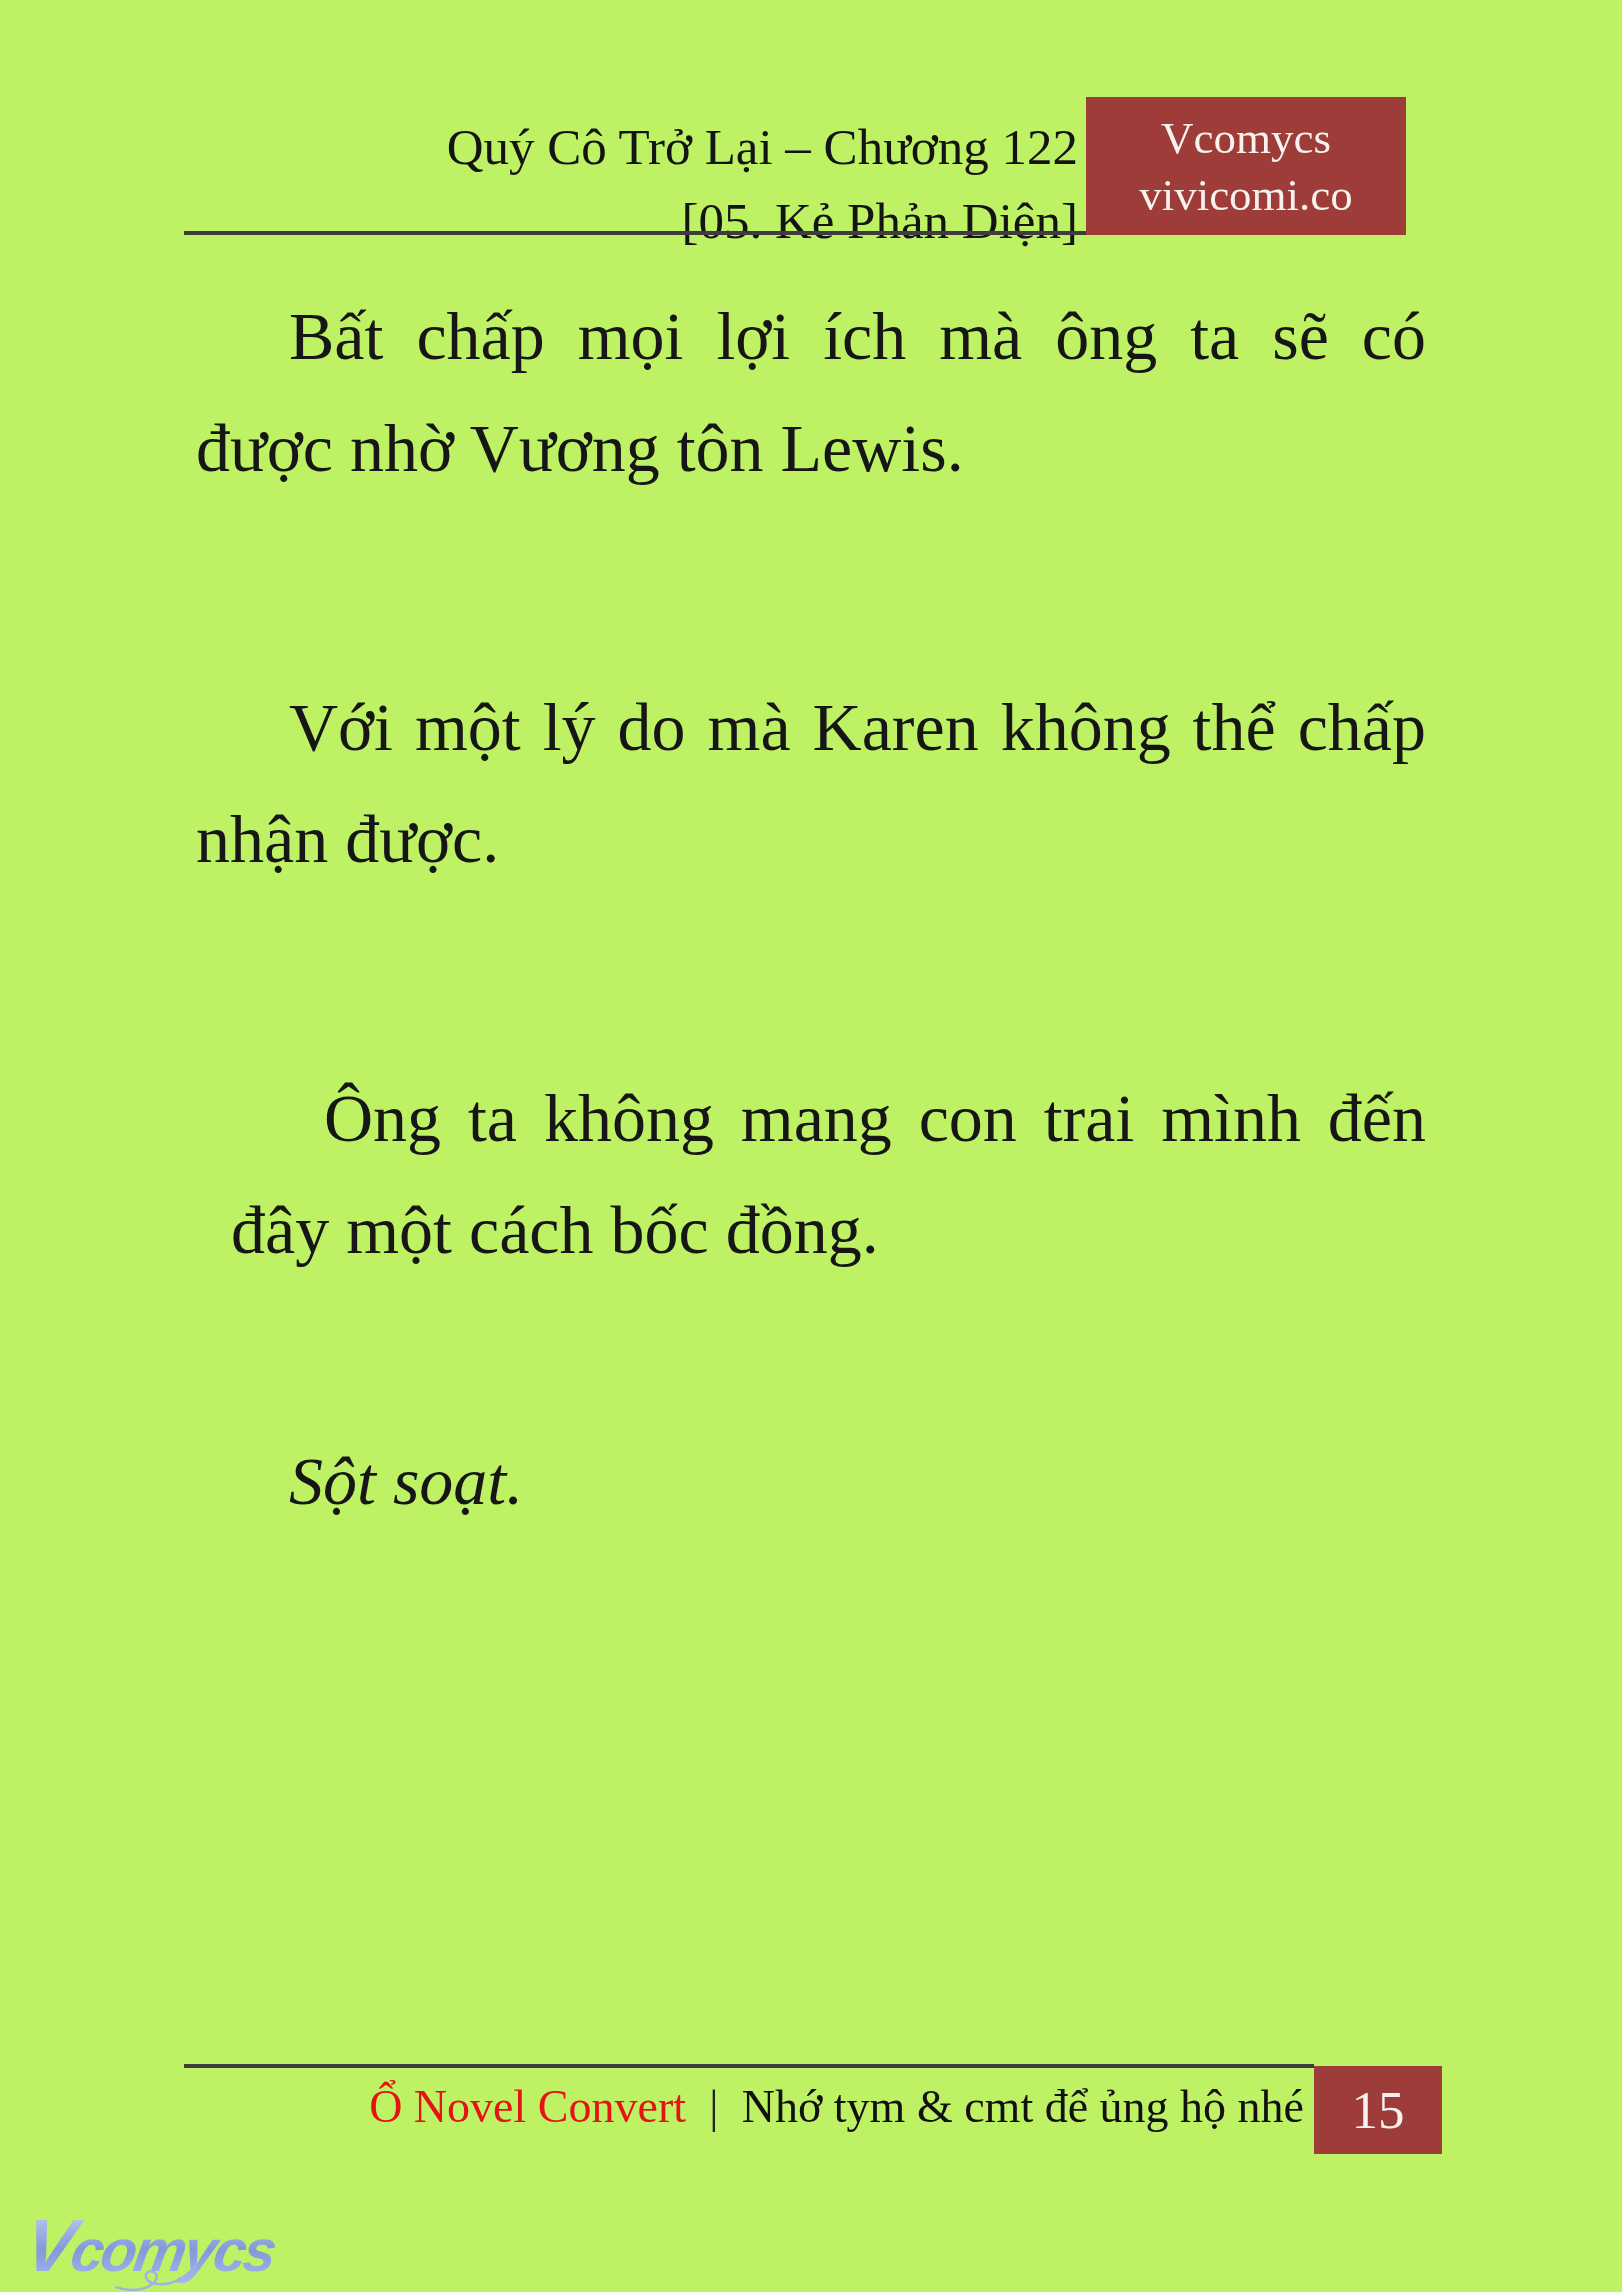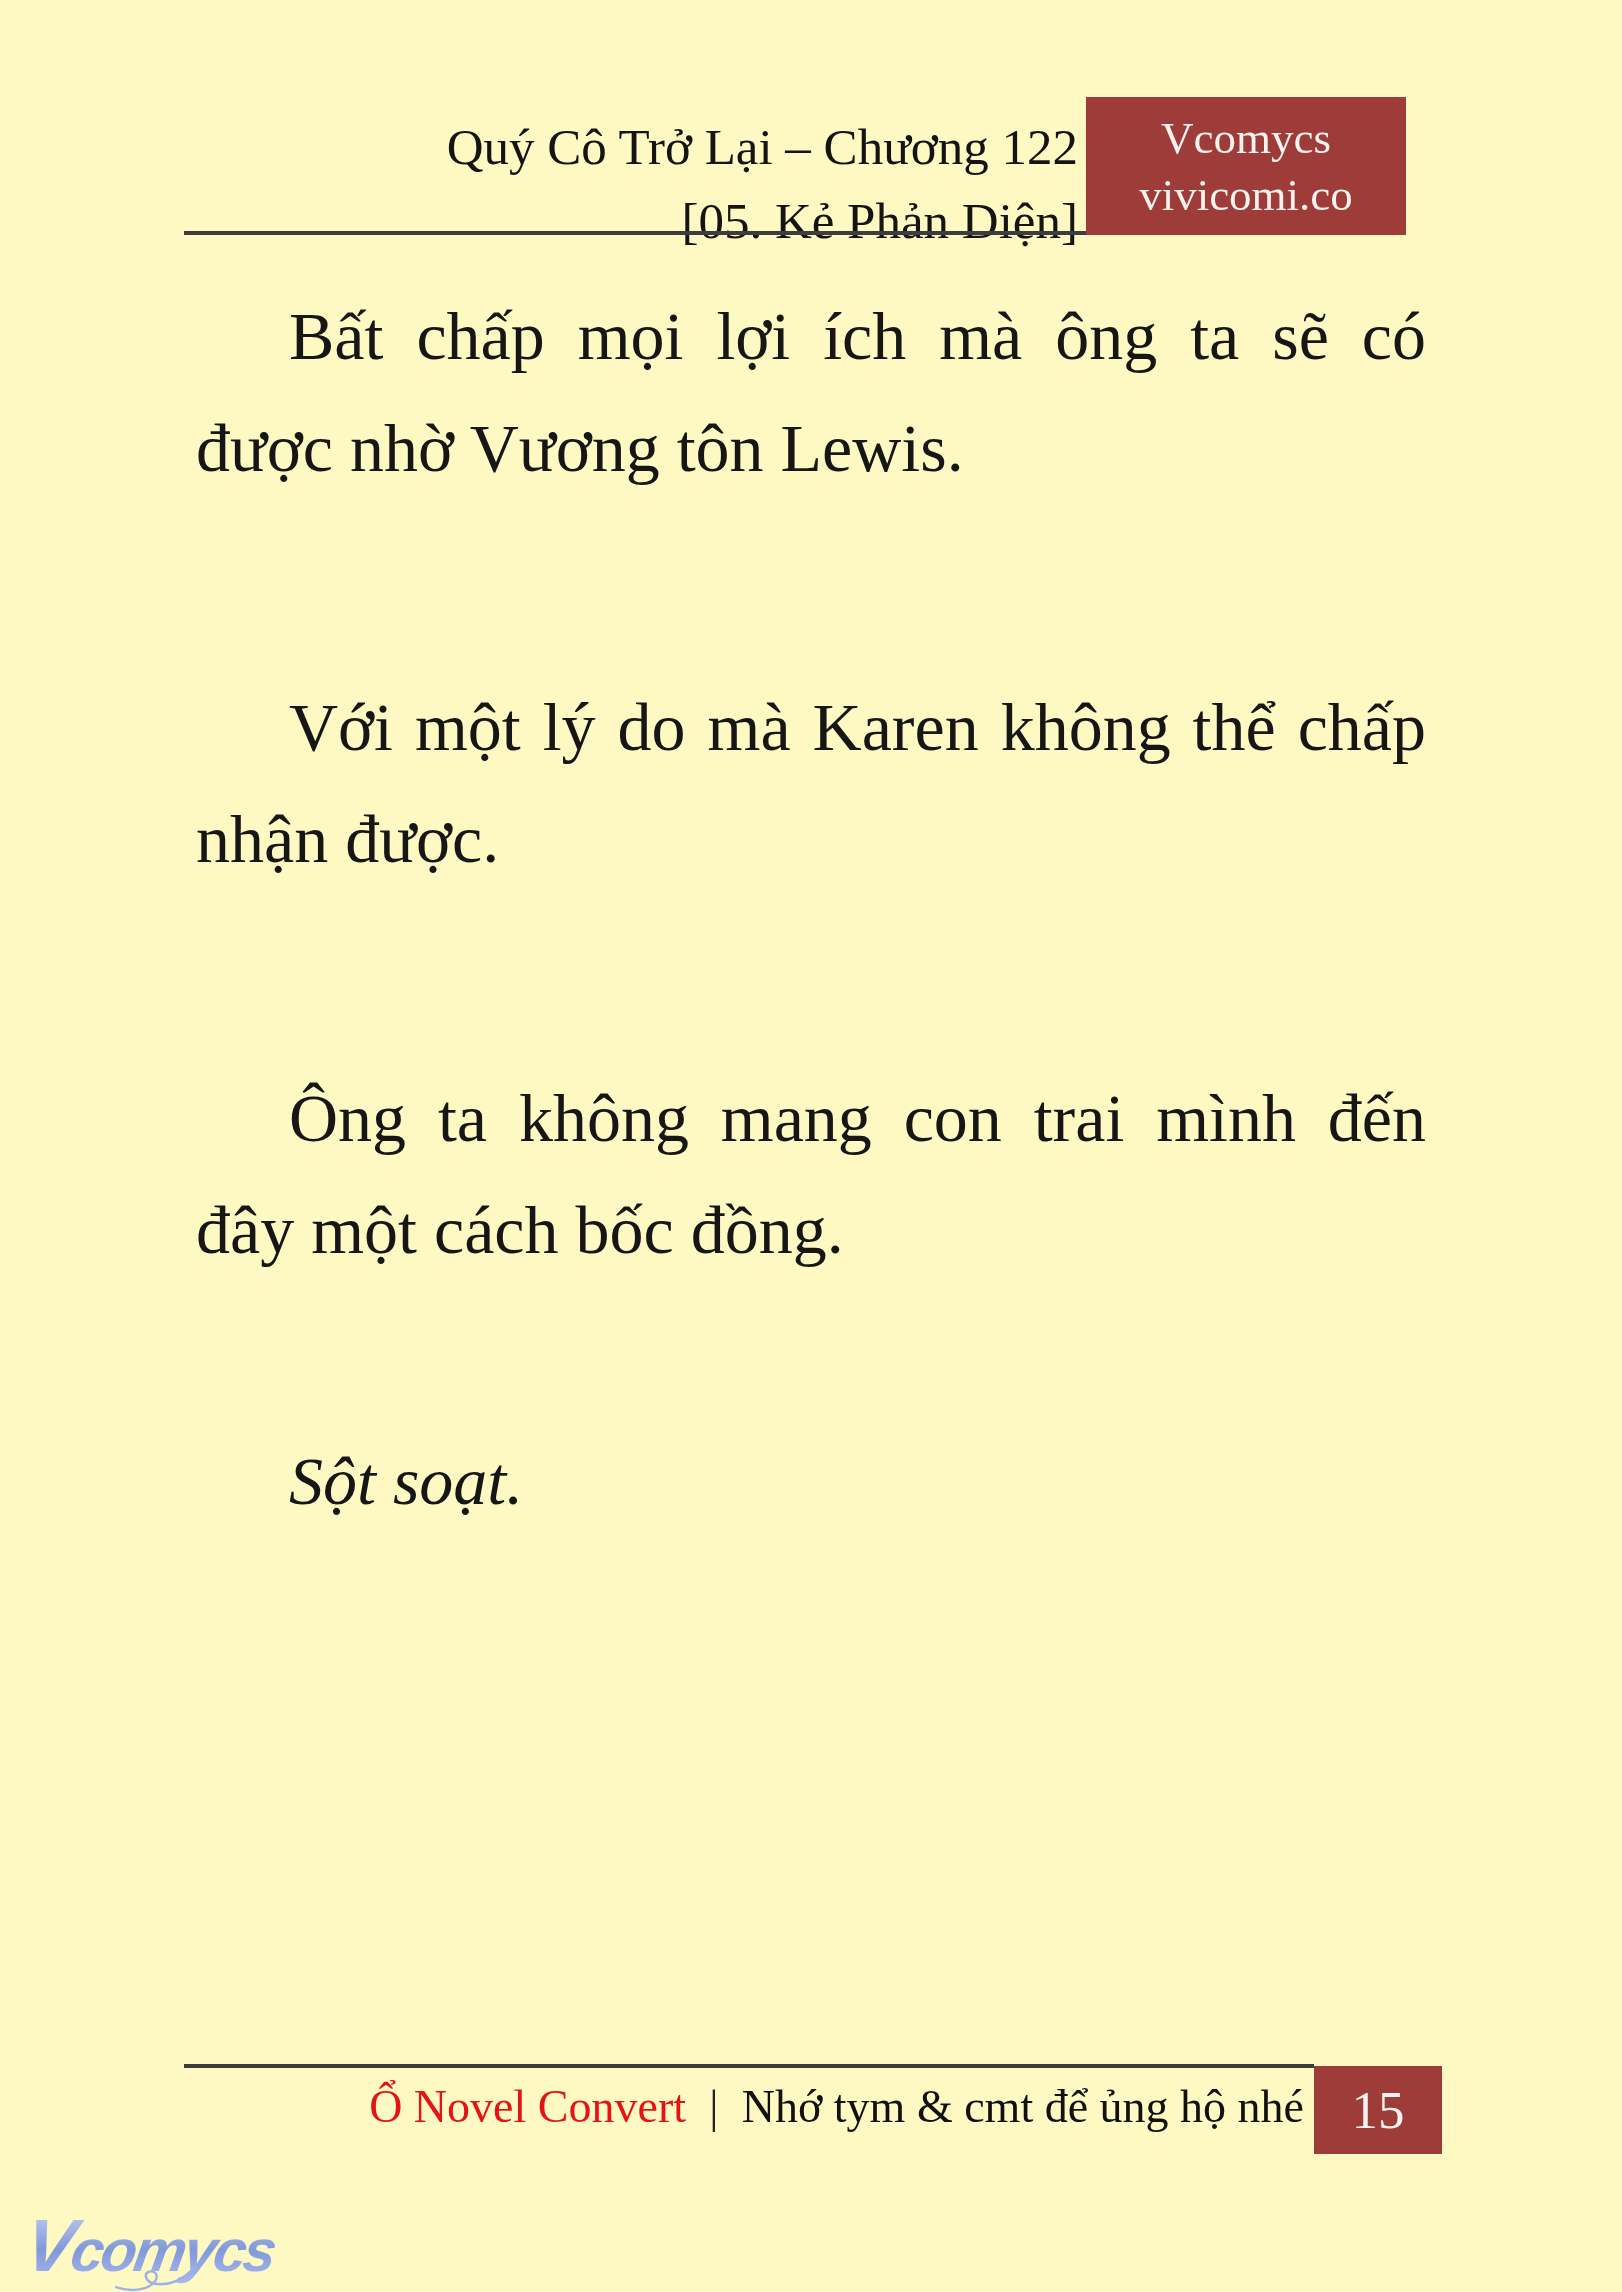--- a/index.html
+++ b/index.html
@@ -1,19 +1,19 @@
 <!DOCTYPE html>
 <html style="--badge-bg: #9d3c38; --badge-text: #f7f2ee; --brand-red: #e51414; --rule-gray: #3d3d3d; --watermark-blue: #8199da;"><head>
 <meta charset="utf-8">
 <style>
   html,body{margin:0;padding:0;background:#ffffff;}
   .page{
     position:relative;
     width:1622px;height:2293px;
-    background:#fef9c3;
+    background:#bef264;
     font-family:"Liberation Serif",serif;
     color:#161616;
     overflow:hidden;
   }
   
   .header-title{
     position:absolute;top:110px;left:186px;width:892px;
     text-align:right;font-size:51px;line-height:74px;
     white-space:nowrap;color:#141414;
   }
@@ -28,21 +28,21 @@
     position:absolute;left:184px;top:231px;width:1221px;height:3.9px;
     background:#3d3d3d;z-index:1;
   }
   
   .body-text{
     position:absolute;left:196px;top:280px;width:1230px;
     font-size:68px;line-height:112px;
     text-align:justify;text-justify:inter-word;
   }
   .para{margin:0 0 167px 0;text-indent:93px;}
-  .para:nth-child(3){margin-bottom:139px;}
+  .para:nth-child(3){margin-bottom:139px;margin-left:35px;}
   .para.italic{font-style:italic;margin-bottom:260px;}
   
   .footer-rule{
     position:absolute;left:184px;top:2064px;width:1130px;height:3.9px;
     background:#3d3d3d;
   }
   .footer-text{
     position:absolute;left:184px;top:2074px;width:1120px;
     text-align:right;font-size:46px;line-height:65px;white-space:nowrap;
     color:#111111;

